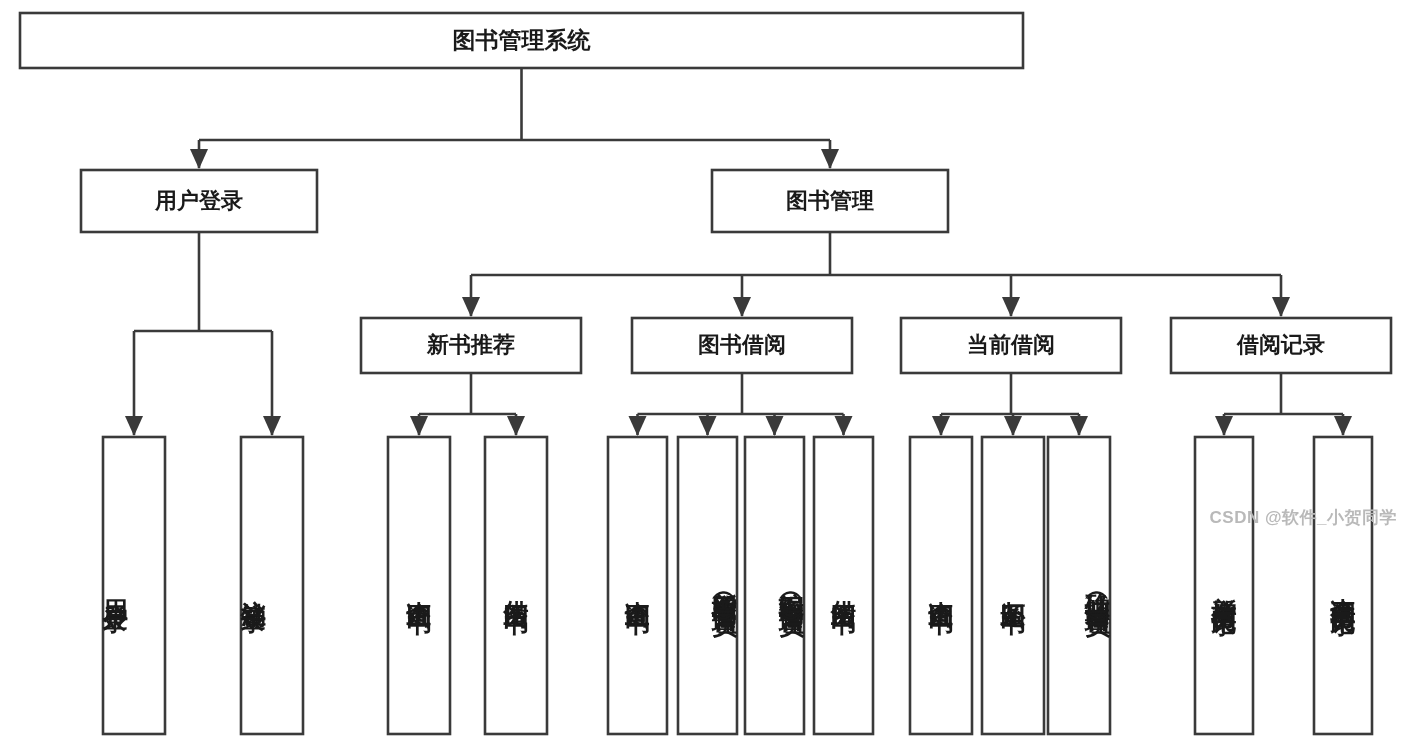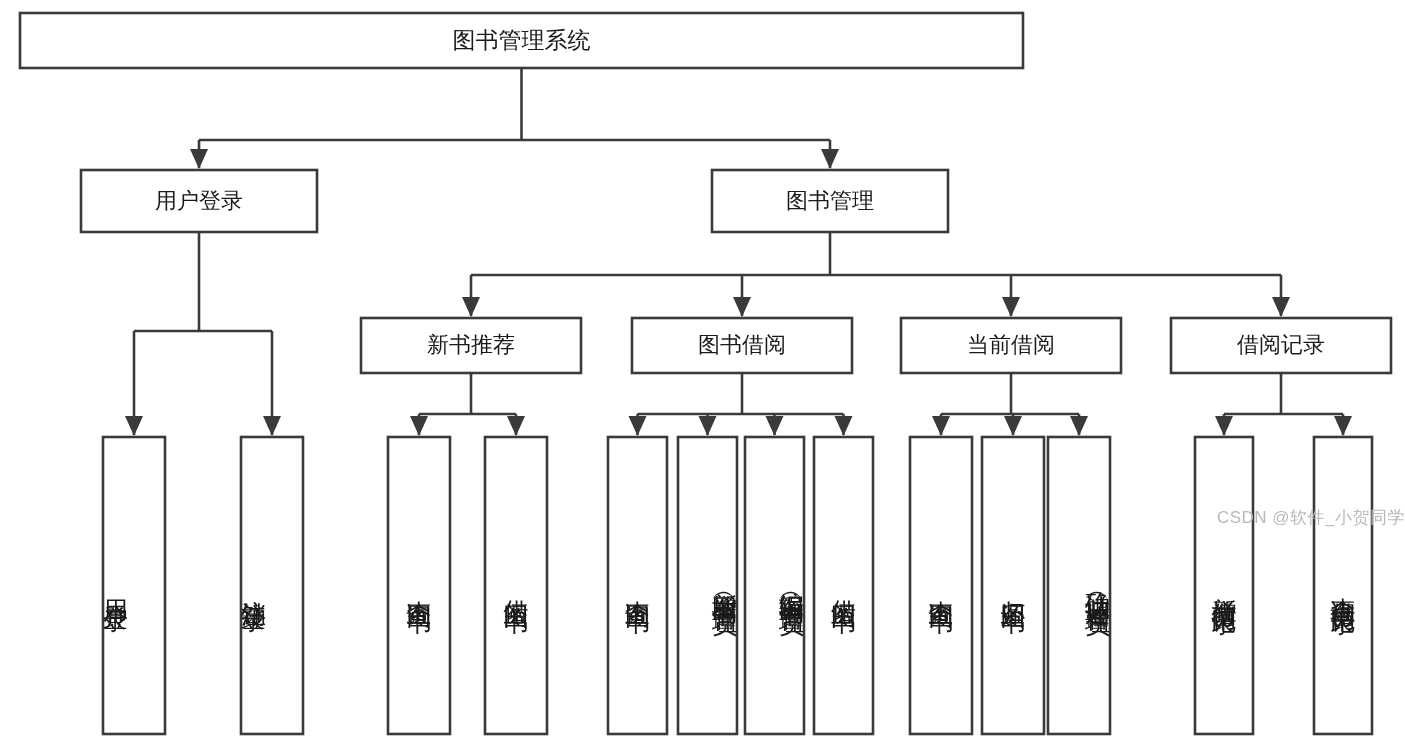--- a/index.html
+++ b/index.html
@@ -11,20 +11,21 @@
     width: 1405px;
     height: 747px;
     font-family: "Liberation Sans", "DejaVu Sans", sans-serif;
     overflow: hidden;
     position: relative;
   }
   #diagram-root {
     position: relative;
     width: 1405px;
     height: 533px;
+    font-weight: bold;
   }
   svg.diagram-svg {
     position: absolute;
     top: 0;
     left: 0;
     width: 1405px;
     height: 747px;
   }
   .node-box {
     fill: #ffffff;
@@ -64,21 +65,21 @@
     line-height: 1;
     letter-spacing: 3px;
     color: #1a1a1a;
     white-space: nowrap;
     display: flex;
     justify-content: center;
     pointer-events: none;
   }
   .watermark {
     position: absolute;
-    right: 0;
+    right: 8px;
     bottom: 4px;
     font-family: "Liberation Sans", "DejaVu Sans", sans-serif;
     font-size: 17px;
     color: #b9b9b9;
     letter-spacing: 0.5px;
     user-select: none;
   }
 </style>
 </head>
 <body>

